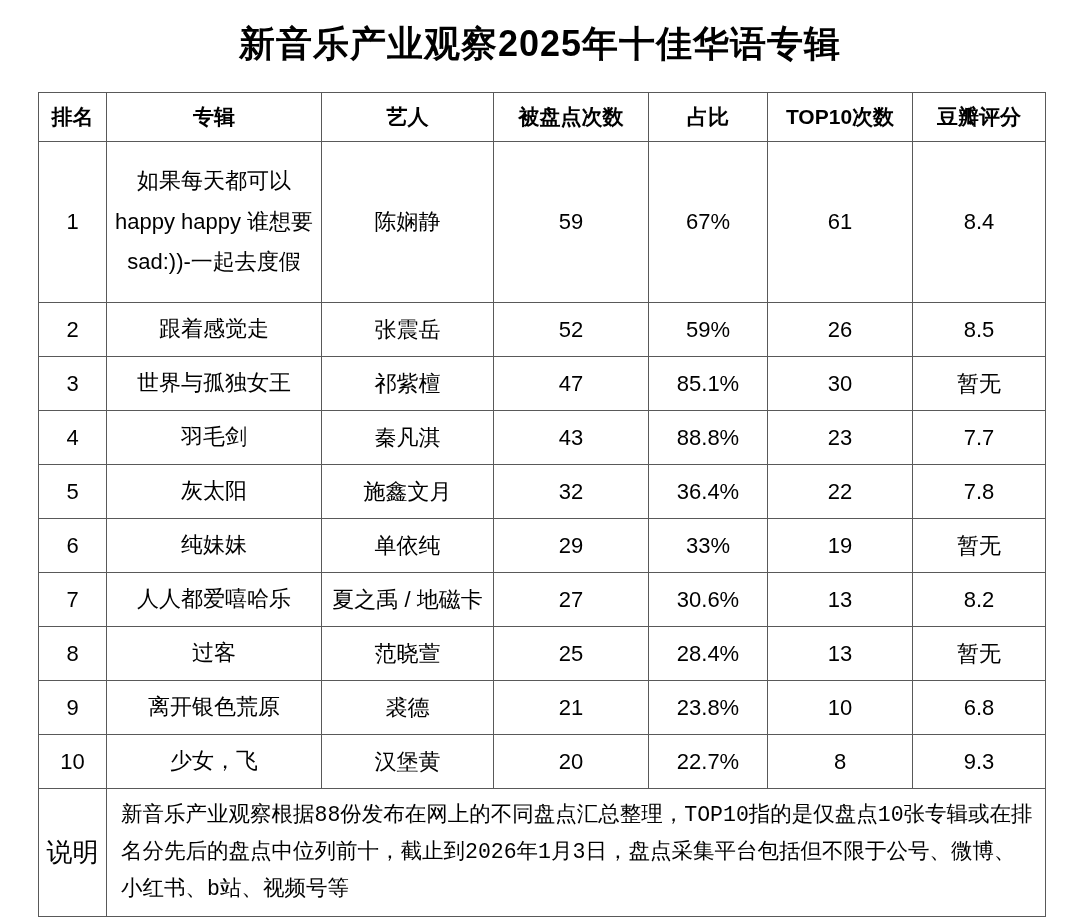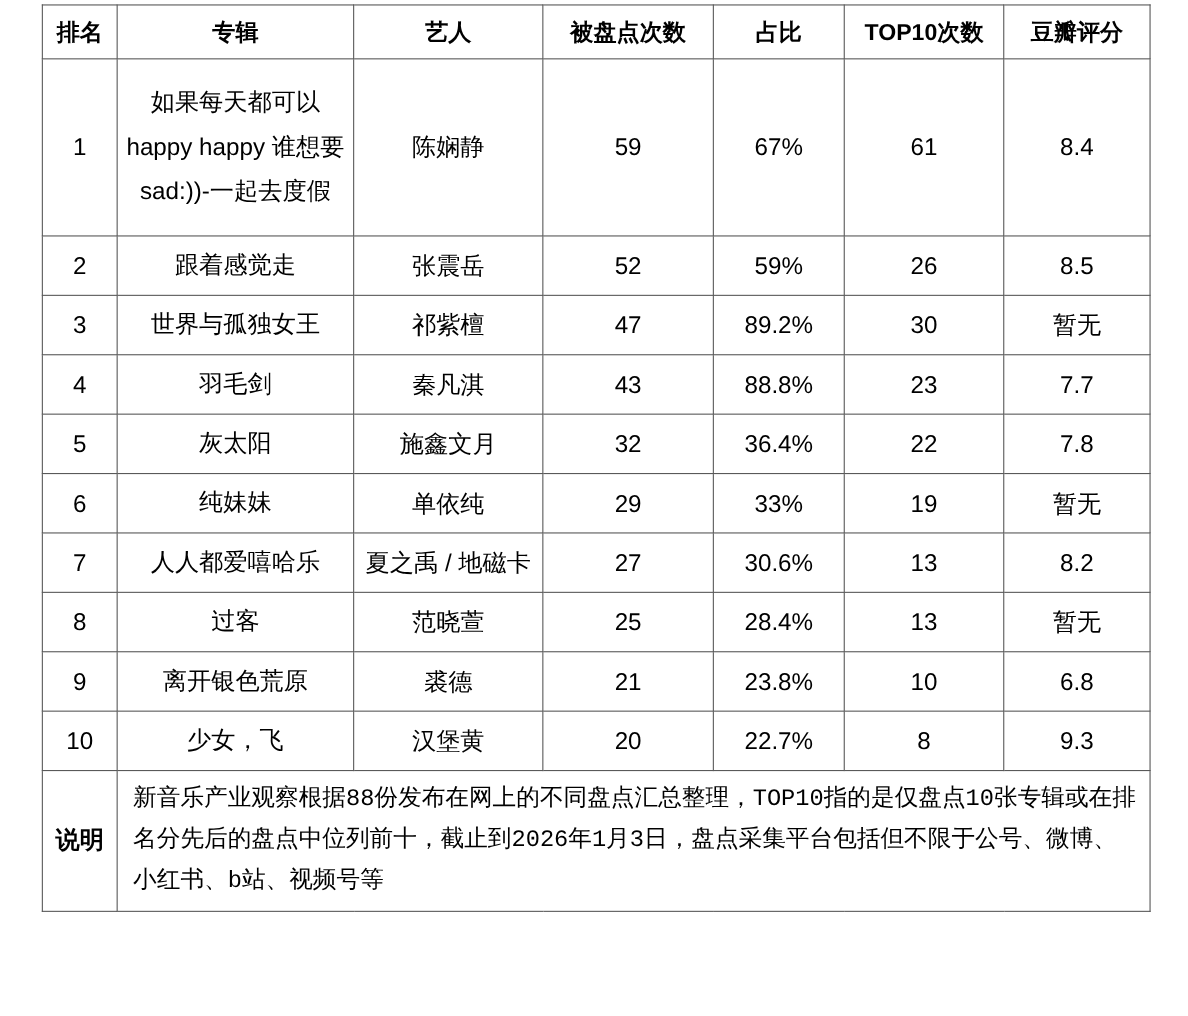--- a/index.html
+++ b/index.html
@@ -55,36 +55,37 @@
   .ranking-table tbody tr.row-tall td {
     height: 156px;
   }
   .ranking-table tbody td.album-cell {
     line-height: 1.85;
   }
   .ranking-table .note-row td {
     height: 106px;
   }
   .ranking-table td.note-label {
-    font-size: 22px;
-    font-weight: bold;
+    font-size: 26px;
+    font-weight: normal;
   }
   .ranking-table td.note-text {
     text-align: left;
     font-size: 21.5px;
     font-weight: normal;
     line-height: 1.72;
     padding: 8px 12px 8px 14px;
     font-family: Liberation Mono, monospace;
   }
 </style>
 </head>
 <body>
 
 <div class="page">
+  <h1 class="title">新音乐产业观察2025年十佳华语专辑</h1>
 
   <table class="ranking-table">
     <colgroup>
       <col style="width:68px">
       <col style="width:215px">
       <col style="width:172px">
       <col style="width:155px">
       <col style="width:119px">
       <col style="width:145px">
       <col style="width:133px">
@@ -117,21 +118,21 @@
           <td>52</td>
           <td>59%</td>
           <td>26</td>
           <td>8.5</td>
         </tr>
         <tr>
           <td>3</td>
           <td class="album-cell">世界与孤独女王</td>
           <td>祁紫檀</td>
           <td>47</td>
-          <td>89.2%</td>
+          <td>85.1%</td>
           <td>30</td>
           <td>暂无</td>
         </tr>
         <tr>
           <td>4</td>
           <td class="album-cell">羽毛剑</td>
           <td>秦凡淇</td>
           <td>43</td>
           <td>88.8%</td>
           <td>23</td>

